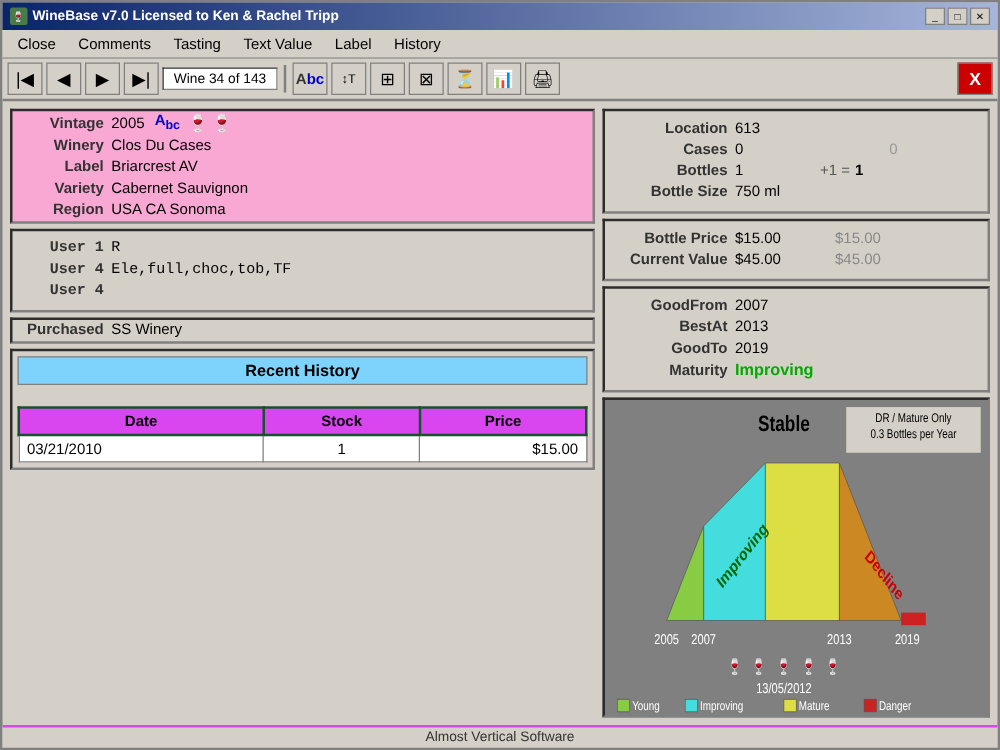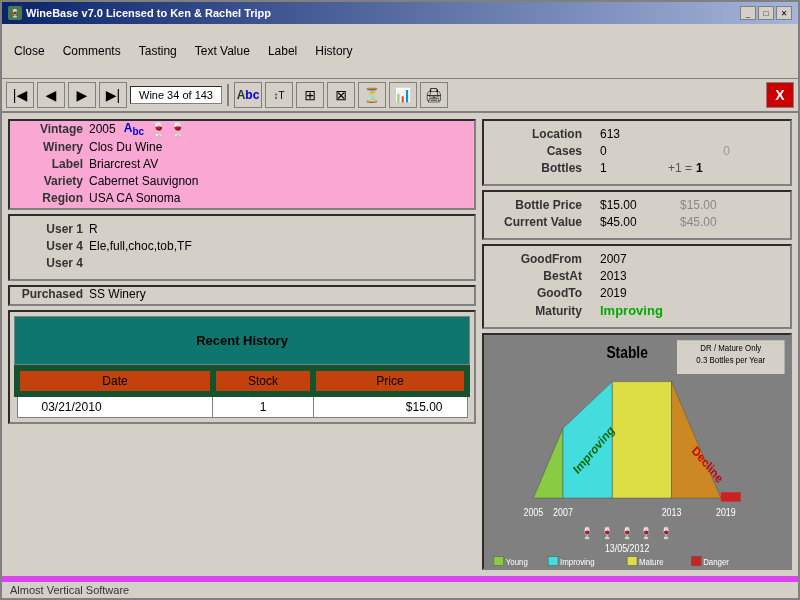--- a/index.html
+++ b/index.html
@@ -60,21 +60,21 @@
       font-size: 8px;
       cursor: pointer;
       display: flex;
       align-items: center;
       justify-content: center;
     }
     .menu-bar {
       background: #d4d0c8;
       display: flex;
       gap: 2px;
-      padding: 18px 4px;
+      padding: 2px 4px;
       border-bottom: 1px solid #808080;
     }
     .menu-item {
       padding: 2px 8px;
       cursor: pointer;
       font-size: 12px;
     }
     .toolbar {
       background: #d4d0c8;
       display: flex;
@@ -146,73 +146,74 @@
       font-size: 12px;
     }
     .info-value {
       font-size: 12px;
       color: #000;
     }
     .user-box {
       background: #d4d0c8;
       border: 2px inset #808080;
       padding: 6px 8px;
+      font-family: Liberation Mono, monospace;
     }
     .purchase-box {
       background: #d4d0c8;
       border: 2px inset #808080;
       padding: 0 8px;
     }
     .history-section {
       background: #d4d0c8;
       border: 2px inset #808080;
       padding: 4px;
     }
     .history-title {
       text-align: center;
       font-weight: bold;
-      margin-bottom: 0;
+      margin-bottom: 17px;
       font-size: 13px;
-      background: #0f766e;
-      padding: 16px;
+      background: #7dd3fc;
+      padding: 3px;
       border: 1px solid #808080;
     }
     .history-table {
       width: 100%;
       border-collapse: collapse;
     }
     .history-table th {
-      background: #c2410c;
-      border: 6px solid #14532d;
+      background: #d946ef;
+      border: 2px solid #14532d;
       padding: 3px 6px;
-      font-weight: normal;
+      font-weight: bold;
       font-size: 12px;
     }
     .history-table td {
       border: 1px solid #808080;
-      padding: 3px 24px;
+      padding: 3px 6px;
       font-size: 12px;
       background: white;
     }
     .right-info-box {
       background: #d4d0c8;
       border: 2px inset #808080;
       padding: 6px 8px;
     }
     .right-row {
       display: flex;
       align-items: center;
       margin-bottom: 3px;
     }
     .right-label {
       text-align: right;
       width: 90px;
       font-weight: bold;
       color: #333;
-      margin-right: 18px;
+      margin-right: 6px;
       font-size: 12px;
     }
     .right-value {
       font-size: 12px;
       color: #000;
       min-width: 60px;
     }
     .right-value2 {
       font-size: 12px;
       color: #999;
@@ -237,23 +238,23 @@
     .chart-area {
       background: #808080;
       border: 2px inset #808080;
       flex: 1;
       position: relative;
       overflow: hidden;
       min-height: 220px;
     }
     .status-bar {
       background: #d4d0c8;
-      border-top: 6px solid #d946ef;
+      border-top: 2px solid #d946ef;
       padding: 2px 8px;
-      text-align: left;
+      text-align: center;
       font-size: 11px;
       color: #333;
     }
     .toolbar-x-red {
       background: #cc0000;
       color: white;
       width: 28px;
       height: 26px;
       border: 1px solid #808080;
       cursor: pointer;
@@ -330,21 +331,21 @@
       <div class="info-box">
         <div class="info-row">
           <span class="info-label">Vintage</span>
           <span class="info-value">2005</span>
           <span style="margin-left:8px;font-size:12px;color:#0000cc;font-weight:bold;">A<span style="color:#0000cc;font-size:10px;vertical-align:sub;">bc</span></span>
           <span style="margin-left:6px;color:#8B0000;font-size:14px;">🍷</span>
           <span style="margin-left:2px;color:#8B0000;font-size:14px;">🍷</span>
         </div>
         <div class="info-row">
           <span class="info-label">Winery</span>
-          <span class="info-value">Clos Du Wine</span>
+          <span class="info-value">Clos Du Cases</span>
         </div>
         <div class="info-row">
           <span class="info-label">Label</span>
           <span class="info-value">Briarcrest AV</span>
         </div>
         <div class="info-row">
           <span class="info-label">Variety</span>
           <span class="info-value">Cabernet Sauvignon</span>
         </div>
         <div class="info-row">
@@ -408,20 +409,24 @@
           <span class="right-label">Cases</span>
           <span class="right-value">0</span>
           <span class="right-value2" style="margin-left:30px;">0</span>
         </div>
         <div class="right-row">
           <span class="right-label">Bottles</span>
           <span class="right-value">1</span>
           <span style="margin-left:8px;font-size:12px;color:#555;">+1 =</span>
           <span style="margin-left:4px;font-size:12px;font-weight:bold;">1</span>
         </div>
+        <div class="right-row">
+          <span class="right-label">Bottle Size</span>
+          <span class="right-value">750 ml</span>
+        </div>
       </div>
 
       <div class="price-box">
         <div class="right-row">
           <span class="right-label">Bottle Price</span>
           <span class="right-value">$15.00</span>
           <span style="margin-left:20px;font-size:12px;color:#888;">$15.00</span>
         </div>
         <div class="right-row">
           <span class="right-label">Current Value</span>

